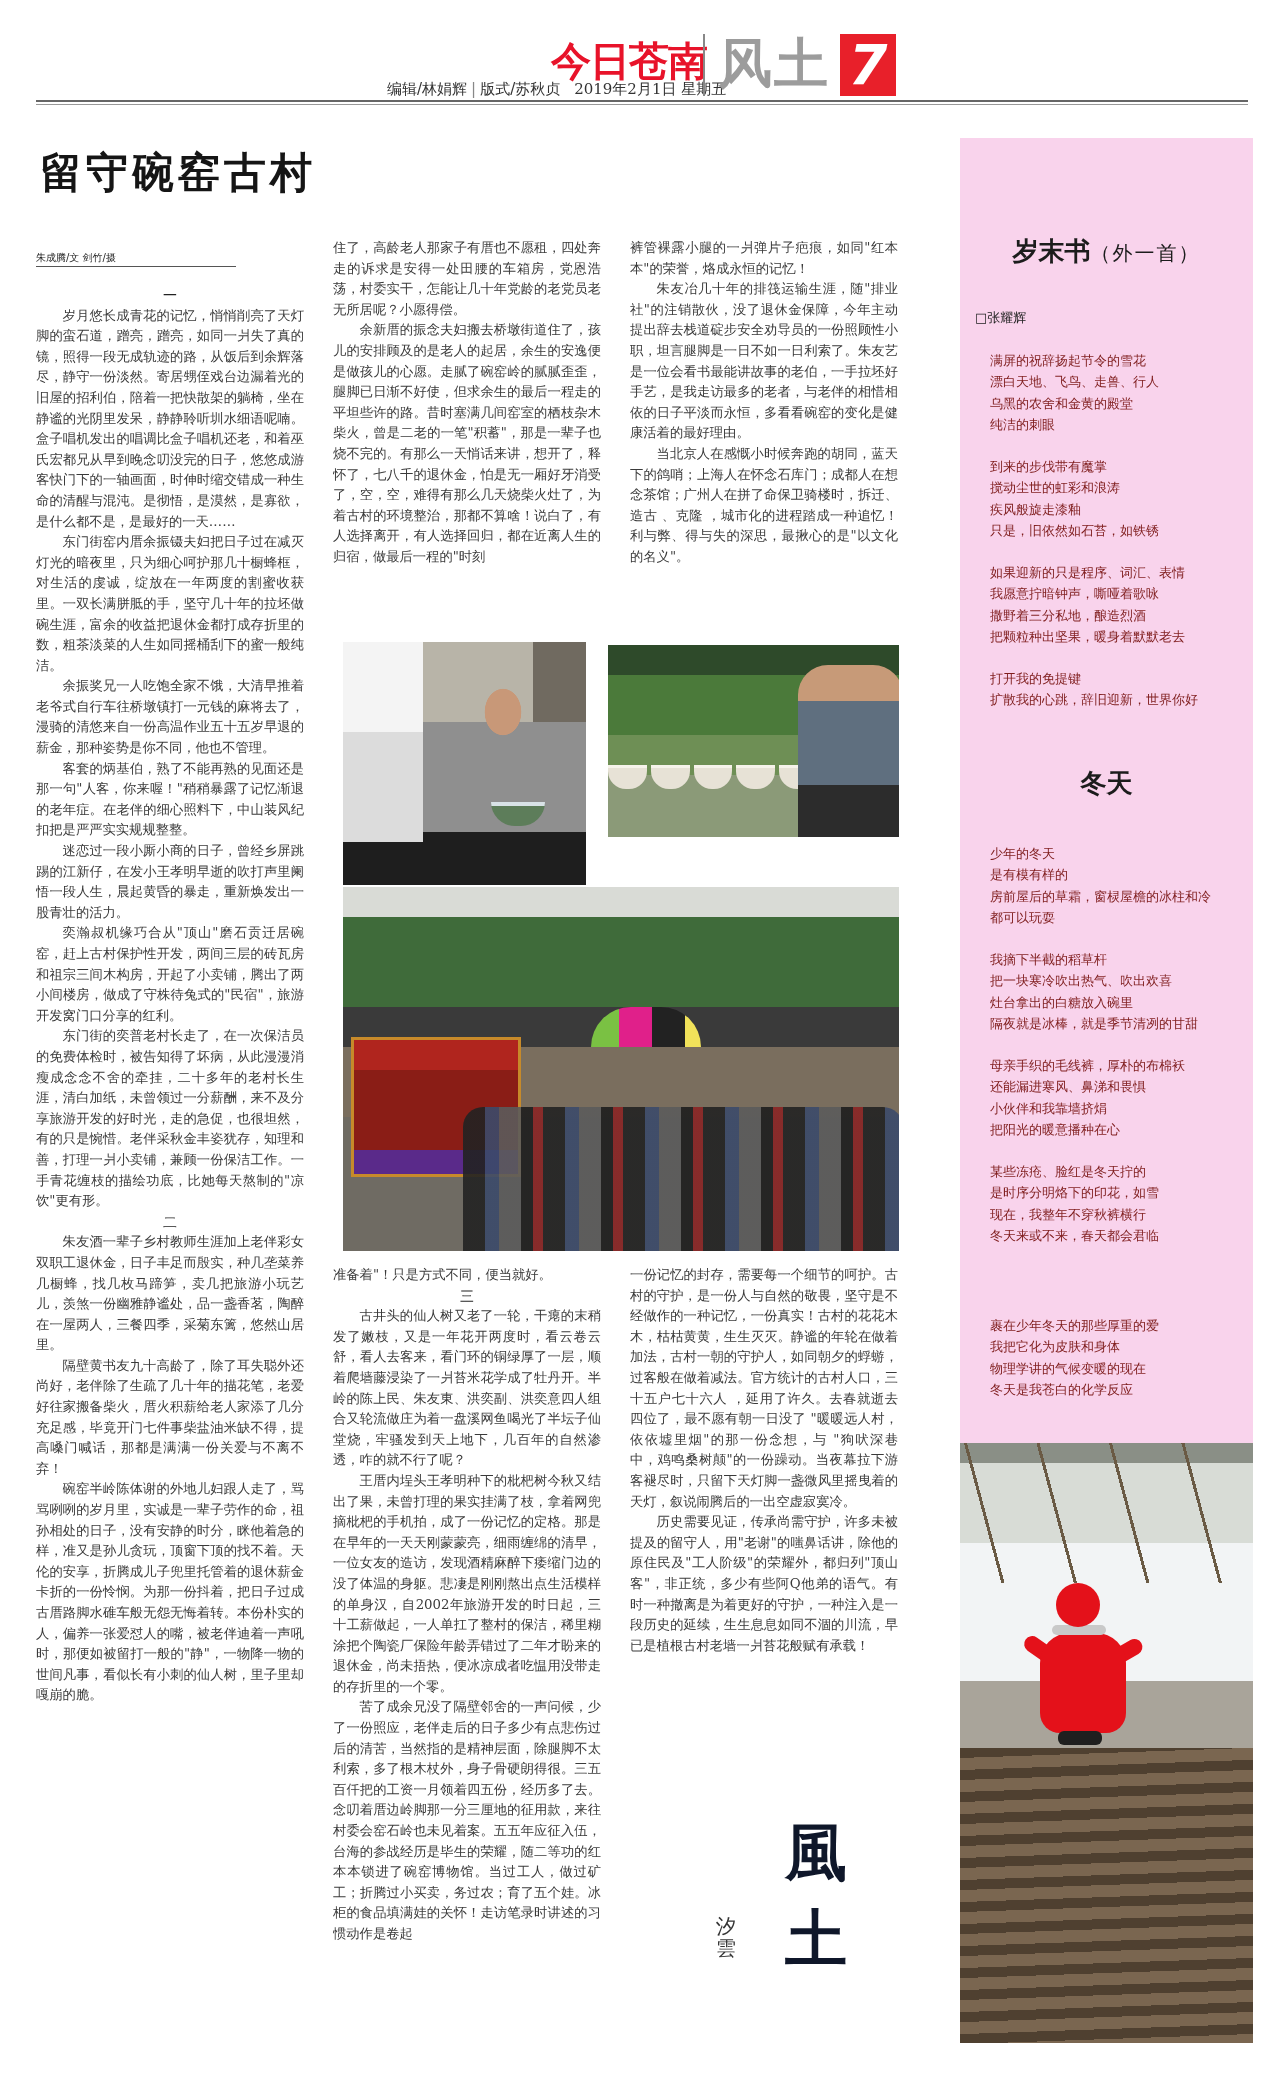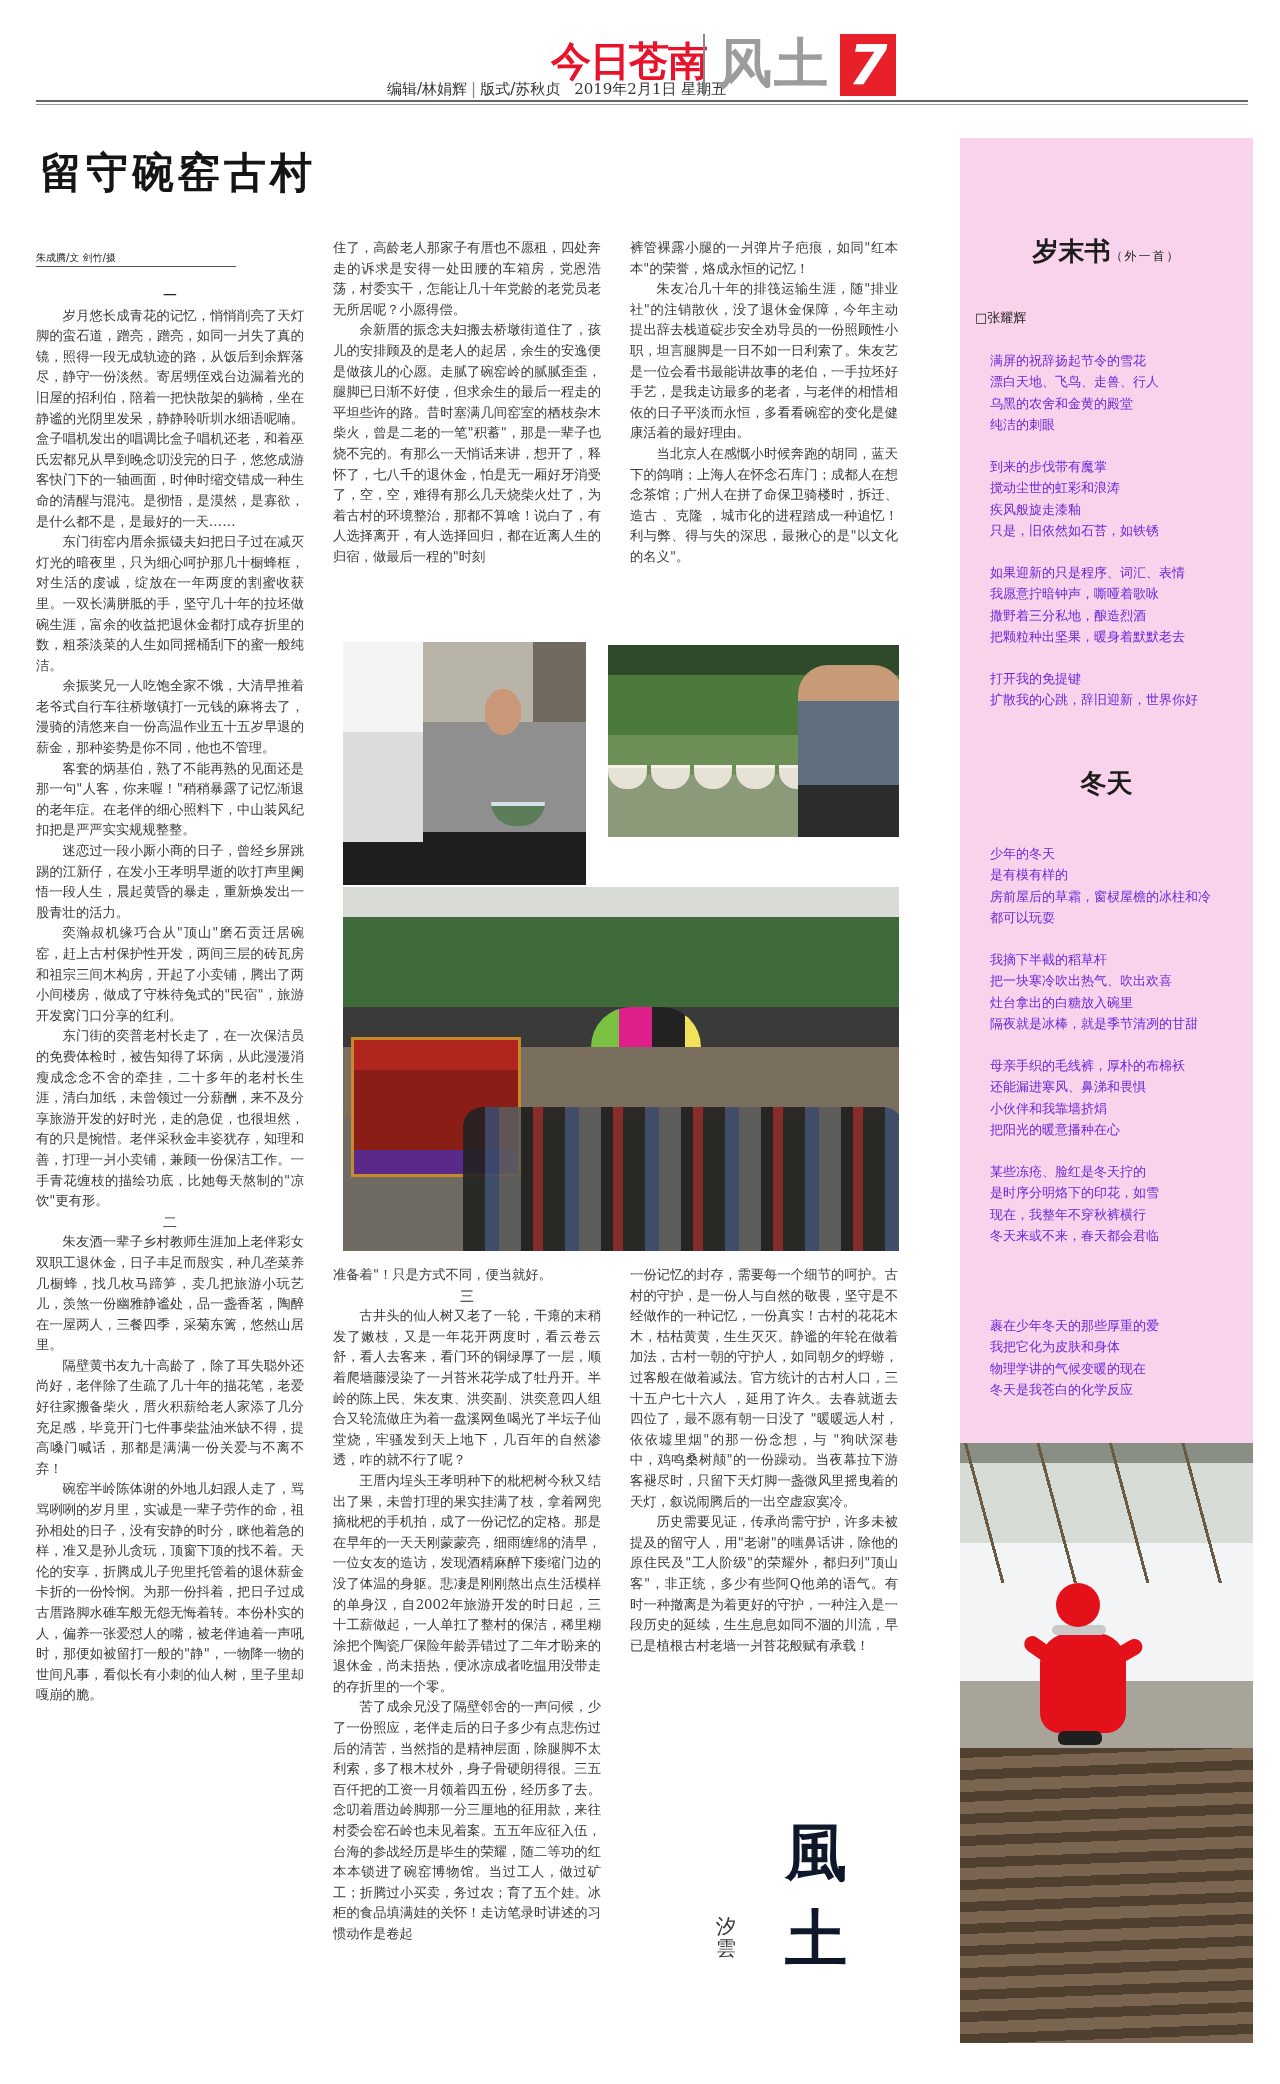--- a/index.html
+++ b/index.html
@@ -60,23 +60,23 @@
   .photo-village .crowd { position:absolute; left:120px; top:220px; width:440px; height:148px; background: repeating-linear-gradient(90deg,#222 0 22px,#3b4a6a 22px 36px,#5b5b5b 36px 58px,#1d1d1d 58px 70px,#8a2424 70px 80px); opacity:.9; border-radius: 20px 20px 0 0; }
 
   
   .calligraphy { position: absolute; left: 785px; top: 1810px; width: 70px; font-family: Liberation Serif, serif; font-weight: bold; font-size: 62px; line-height: 86px; color: #0f172a; }
   .seal-sig { position: absolute; left: 716px; top: 1915px; width: 24px; font-family: "DejaVu Serif", serif; font-size: 20px; line-height: 22px; color: #333; }
 
   
   .sidebar { position: absolute; left: 960px; top: 138px; width: 293px; height: 1905px; background: #f9d3ec; }
   .poem-title { position: absolute; left: 0; width: 293px; text-align: center; color: #1c1c1c; }
   .poem-title-1 { top: 96px; font-size: 26px; font-weight: bold; }
-  .poem-title-1 .sub { font-size: 12px; font-weight: normal; letter-spacing: 2px; }
+  .poem-title-1 .sub { font-size: 20px; font-weight: normal; letter-spacing: 2px; }
   .poem-author { position: absolute; left: 15px; top: 171px; font-family: "DejaVu Sans", sans-serif; font-size: 13px; color: #222; }
-  .stanza { position: absolute; left: 30px; width: 255px; font-size: 13px; line-height: 21.3px; color: #6d28d9; }
+  .stanza { position: absolute; left: 30px; width: 255px; font-size: 13px; line-height: 21.3px; color: #7f1d1d; }
   .stanza div { white-space: nowrap; }
   .poem-title-2 { top: 628px; font-size: 26px; font-weight: bold; }
 
   .snow-photo { position: absolute; left: 960px; top: 1443px; width: 293px; height: 600px; overflow: hidden;
     background: linear-gradient(180deg, #8a8f86 0 20px, #d8dcd6 20px 100px, #f2f4f5 100px 238px, #a9a49a 238px 305px, #6d5f4d 305px 400px, #5b4a38 400px); }
   .snow-photo .trees { position:absolute; left:0; top:0; width:293px; height:140px; background: repeating-linear-gradient(75deg, transparent 0 40px, #6a5a44 40px 43px, transparent 43px 70px); }
   .snow-photo .boards { position:absolute; left:0; top:305px; width:293px; height:295px; background: repeating-linear-gradient(178deg, #4f4030 0 10px, #7a6650 10px 22px); }
   .snow-photo .kid { position:absolute; left:62px; top:140px; width:120px; height:180px; }
   .snow-photo .kid .hood { position:absolute; left:34px; top:0; width:44px; height:44px; border-radius:50%; background:#e4111a; }
   .snow-photo .kid .scarf { position:absolute; left:30px; top:42px; width:54px; height:10px; border-radius:6px; background:#c9c9c9; }

